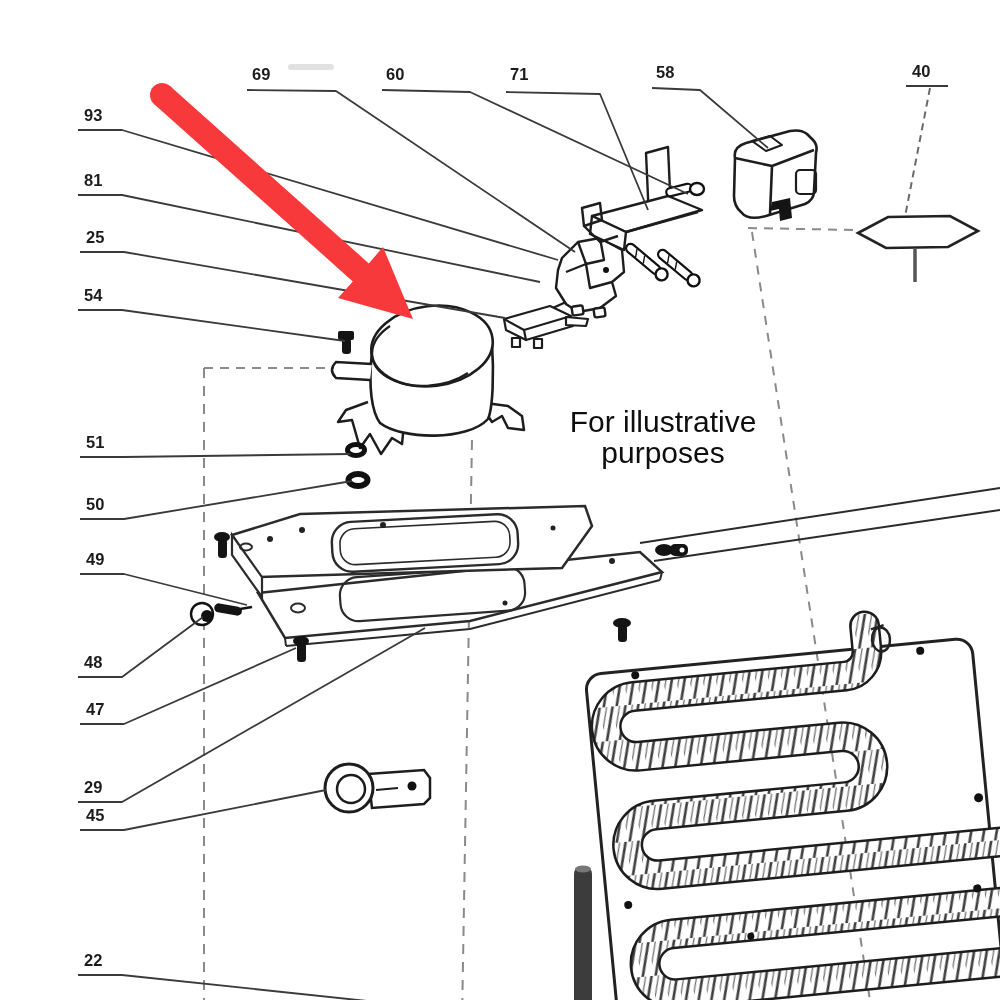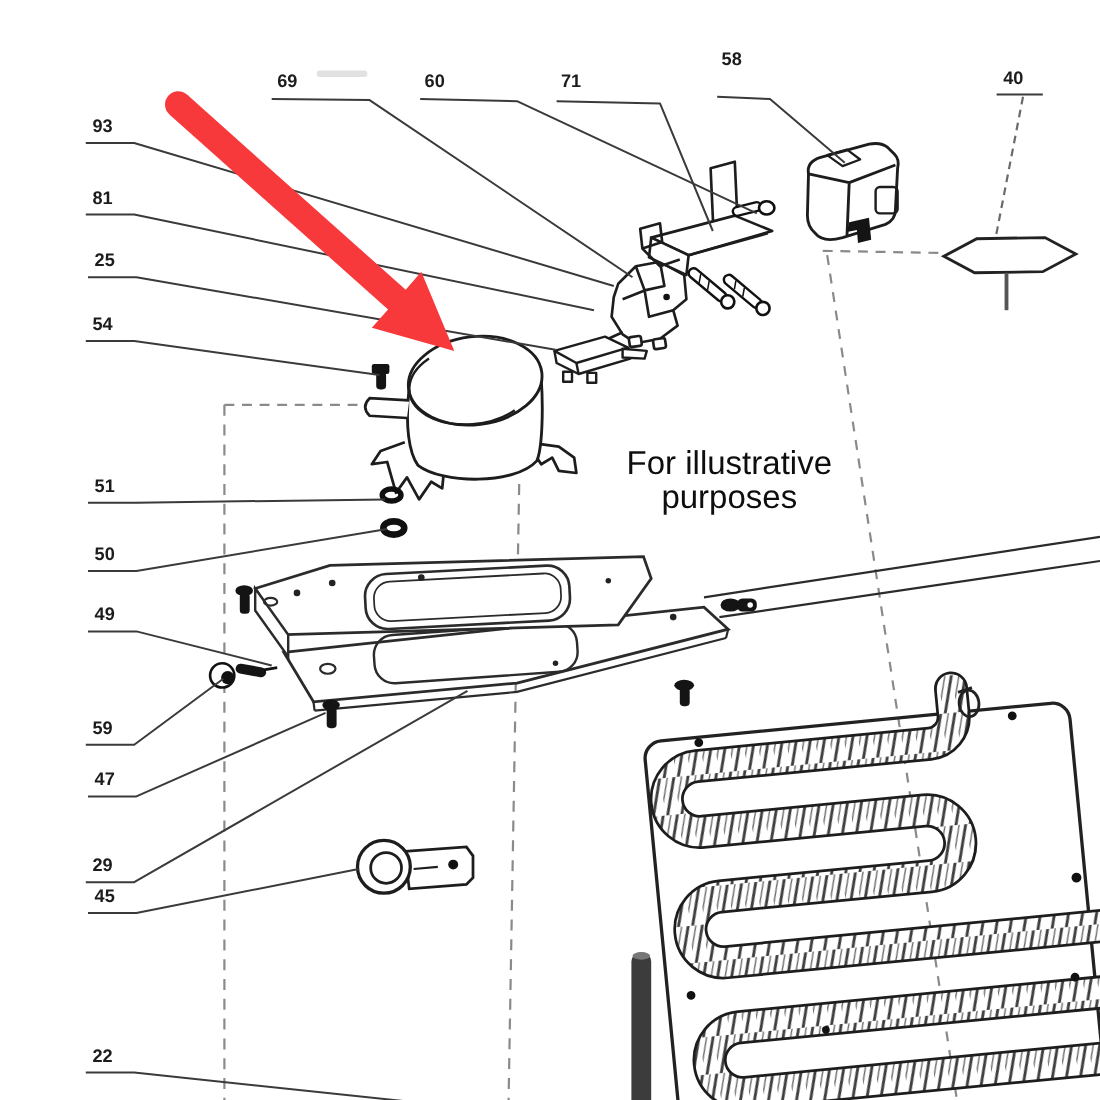--- a/index.html
+++ b/index.html
@@ -221,30 +221,30 @@
 
   <g>
     <circle cx="162" cy="75" r="12" fill="#f8393b"></circle>
     <path d="M 170,66 L 368.8,243.4 L 383,227 L 413,299 L 338,278 L 352.8,261.4 L 154,84 Z" stroke-linejoin="round" fill="#f8393b"></path>
   </g>
 </svg>
 
 <div class="callout" style="left:252px;top:46px">69</div>
 <div class="callout" style="left:386px;top:46px">60</div>
 <div class="callout" style="left:510px;top:46px">71</div>
-<div class="callout" style="left:656px;top:26px">58</div>
+<div class="callout" style="left:656px;top:44px">58</div>
 <div class="callout" style="left:912px;top:43px">40</div>
 <div class="callout" style="left:84px;top:87px">93</div>
 <div class="callout" style="left:84px;top:152px">81</div>
 <div class="callout" style="left:86px;top:209px">25</div>
 <div class="callout" style="left:84px;top:267px">54</div>
 <div class="callout" style="left:86px;top:414px">51</div>
 <div class="callout" style="left:86px;top:476px">50</div>
 <div class="callout" style="left:86px;top:531px">49</div>
-<div class="callout" style="left:84px;top:634px">59</div>
+<div class="callout" style="left:84px;top:634px">48</div>
 <div class="callout" style="left:86px;top:681px">47</div>
 <div class="callout" style="left:84px;top:759px">29</div>
 <div class="callout" style="left:86px;top:787px">45</div>
 <div class="callout" style="left:84px;top:932px">22</div>
 <div class="callout" style="left:84px;top:979px">43</div>
 
 <div class="note">
   <span>For illustrative</span><br>
   <span>purposes</span>
 </div>

